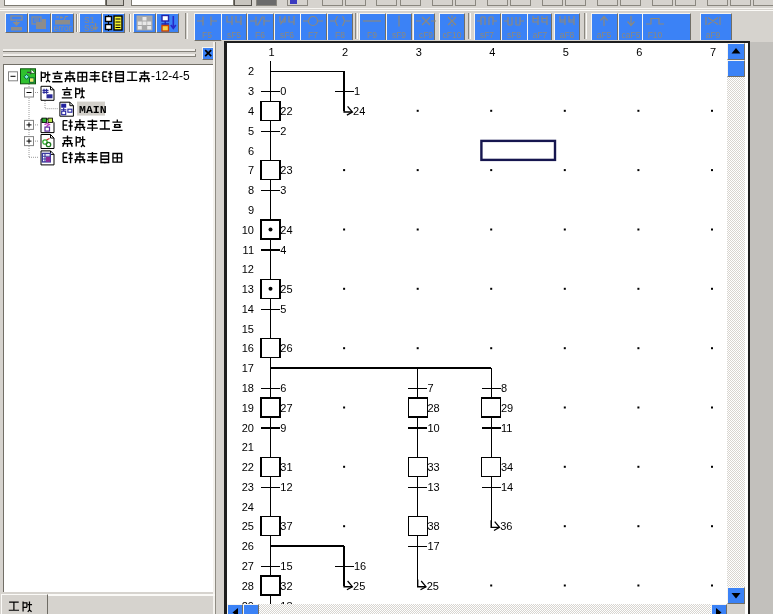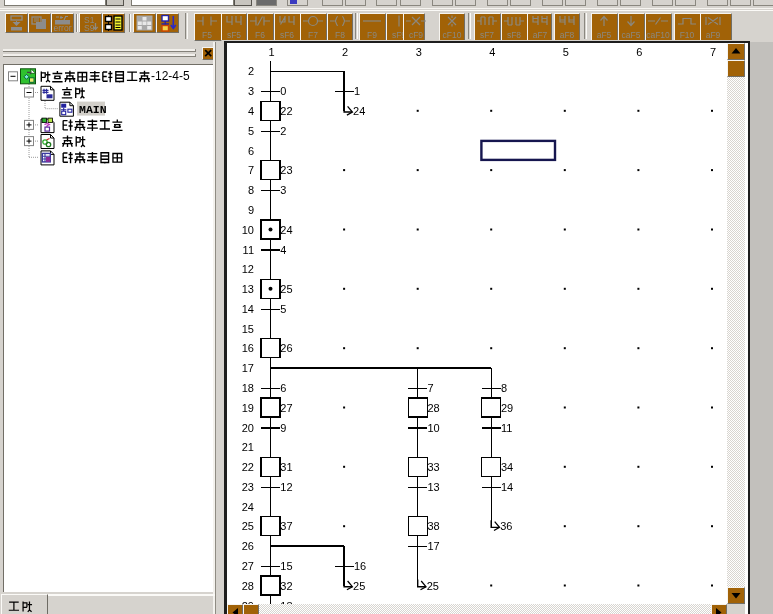--- a/index.html
+++ b/index.html
@@ -1,18 +1,18 @@
 <!DOCTYPE html>
 <html><head><meta charset="utf-8"><style>
 html,body{margin:0;padding:0}
 *{box-sizing:border-box}
 #scr{position:relative;width:773px;height:614px;background:#d6d3ce;overflow:hidden;
  font-family:"Liberation Sans", sans-serif;}
 .ab{position:absolute}
-.btn{position:absolute;background:#a16207;border-top:1px solid #f6f4f0;border-left:1px solid #f6f4f0;
+.btn{position:absolute;background:#3b82f6;border-top:1px solid #f6f4f0;border-left:1px solid #f6f4f0;
  border-right:1px solid #716e66;border-bottom:1px solid #716e66}
 .dith{background:repeating-conic-gradient(#ffffff 0 25%,#d8d5d0 0 50%) 0 0/2px 2px}
 svg{display:block}
 
 </style></head><body>
 <div id="scr">
 
 <div class="ab" style="left:0;top:0;width:773px;height:9px;background:#d6d3ce;border-bottom:1px solid #f7f5f1">
 
 <div class="ab" style="left:4px;top:0;width:102px;height:6px;background:#fff;border:1px solid #7d7a72;border-top:none"></div>
@@ -205,21 +205,21 @@
 
 <div class="btn" style="left:385.6px;top:13px;width:26.5px;height:28px">
       <svg width="24" height="26" style="margin-top:0">
         <g stroke="#8b887f" stroke-width="1.2" fill="none" transform="translate(1,1)">
           <path d="M11,0.5 V11.5"></path>
         </g>
         <text x="12" y="24" text-anchor="middle" font-size="8.5" fill="#8b887f" font-family="Liberation Sans">sF9</text>
       </svg>
     </div>
 
-<div class="btn" style="left:403px;top:13px;width:22px;height:28px">
+<div class="btn" style="left:413px;top:13px;width:22px;height:28px">
       <svg width="24" height="26" style="margin-top:0">
         <g stroke="#8b887f" stroke-width="1.2" fill="none" transform="translate(1,1)">
           <path d="M1,6 H6 M16,6 H21 M7,2 L15,10 M15,2 L7,10"></path>
         </g>
         <text x="12" y="24" text-anchor="middle" font-size="8.5" fill="#8b887f" font-family="Liberation Sans">cF9</text>
       </svg>
     </div>
 
 <div class="btn" style="left:438.7px;top:13px;width:26.5px;height:28px">
       <svg width="24" height="26" style="margin-top:0">
@@ -290,21 +290,21 @@
 
 <div class="btn" style="left:645.4px;top:13px;width:26.5px;height:28px">
       <svg width="24" height="26" style="margin-top:0">
         <g stroke="#8b887f" stroke-width="1.2" fill="none" transform="translate(1,1)">
           <path d="M1,6 H8 M14,6 H21 M13.5,2.5 L8.5,9.5"></path>
         </g>
         <text x="12" y="24" text-anchor="middle" font-size="8.5" fill="#8b887f" font-family="Liberation Sans">caF10</text>
       </svg>
     </div>
 
-<div class="btn" style="left:674px;top:13px;width:49px;height:28px">
+<div class="btn" style="left:642px;top:13px;width:49px;height:28px">
       <svg width="24" height="26" style="margin-top:0">
         <g stroke="#8b887f" stroke-width="1.2" fill="none" transform="translate(1,1)">
           <path d="M2,9 H7 V3.5 H15 V9 H20"></path>
         </g>
         <text x="12" y="24" text-anchor="middle" font-size="8.5" fill="#8b887f" font-family="Liberation Sans">F10</text>
       </svg>
     </div>
 
 <div class="btn" style="left:699.8px;top:13px;width:32px;height:28px">
       <svg width="24" height="26" style="margin-top:0">

